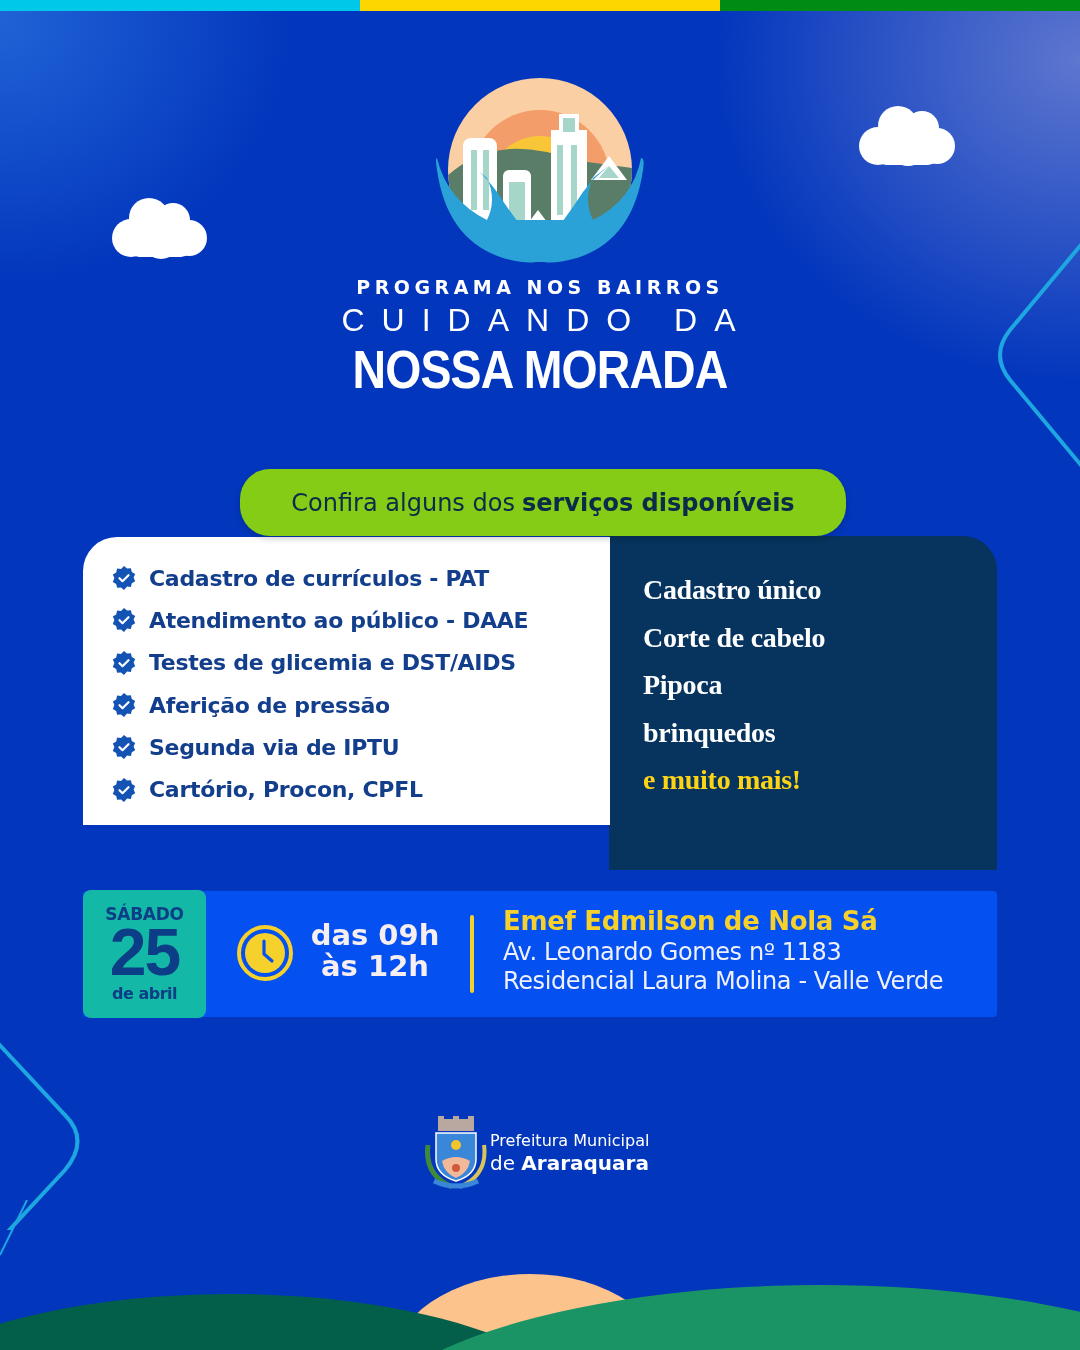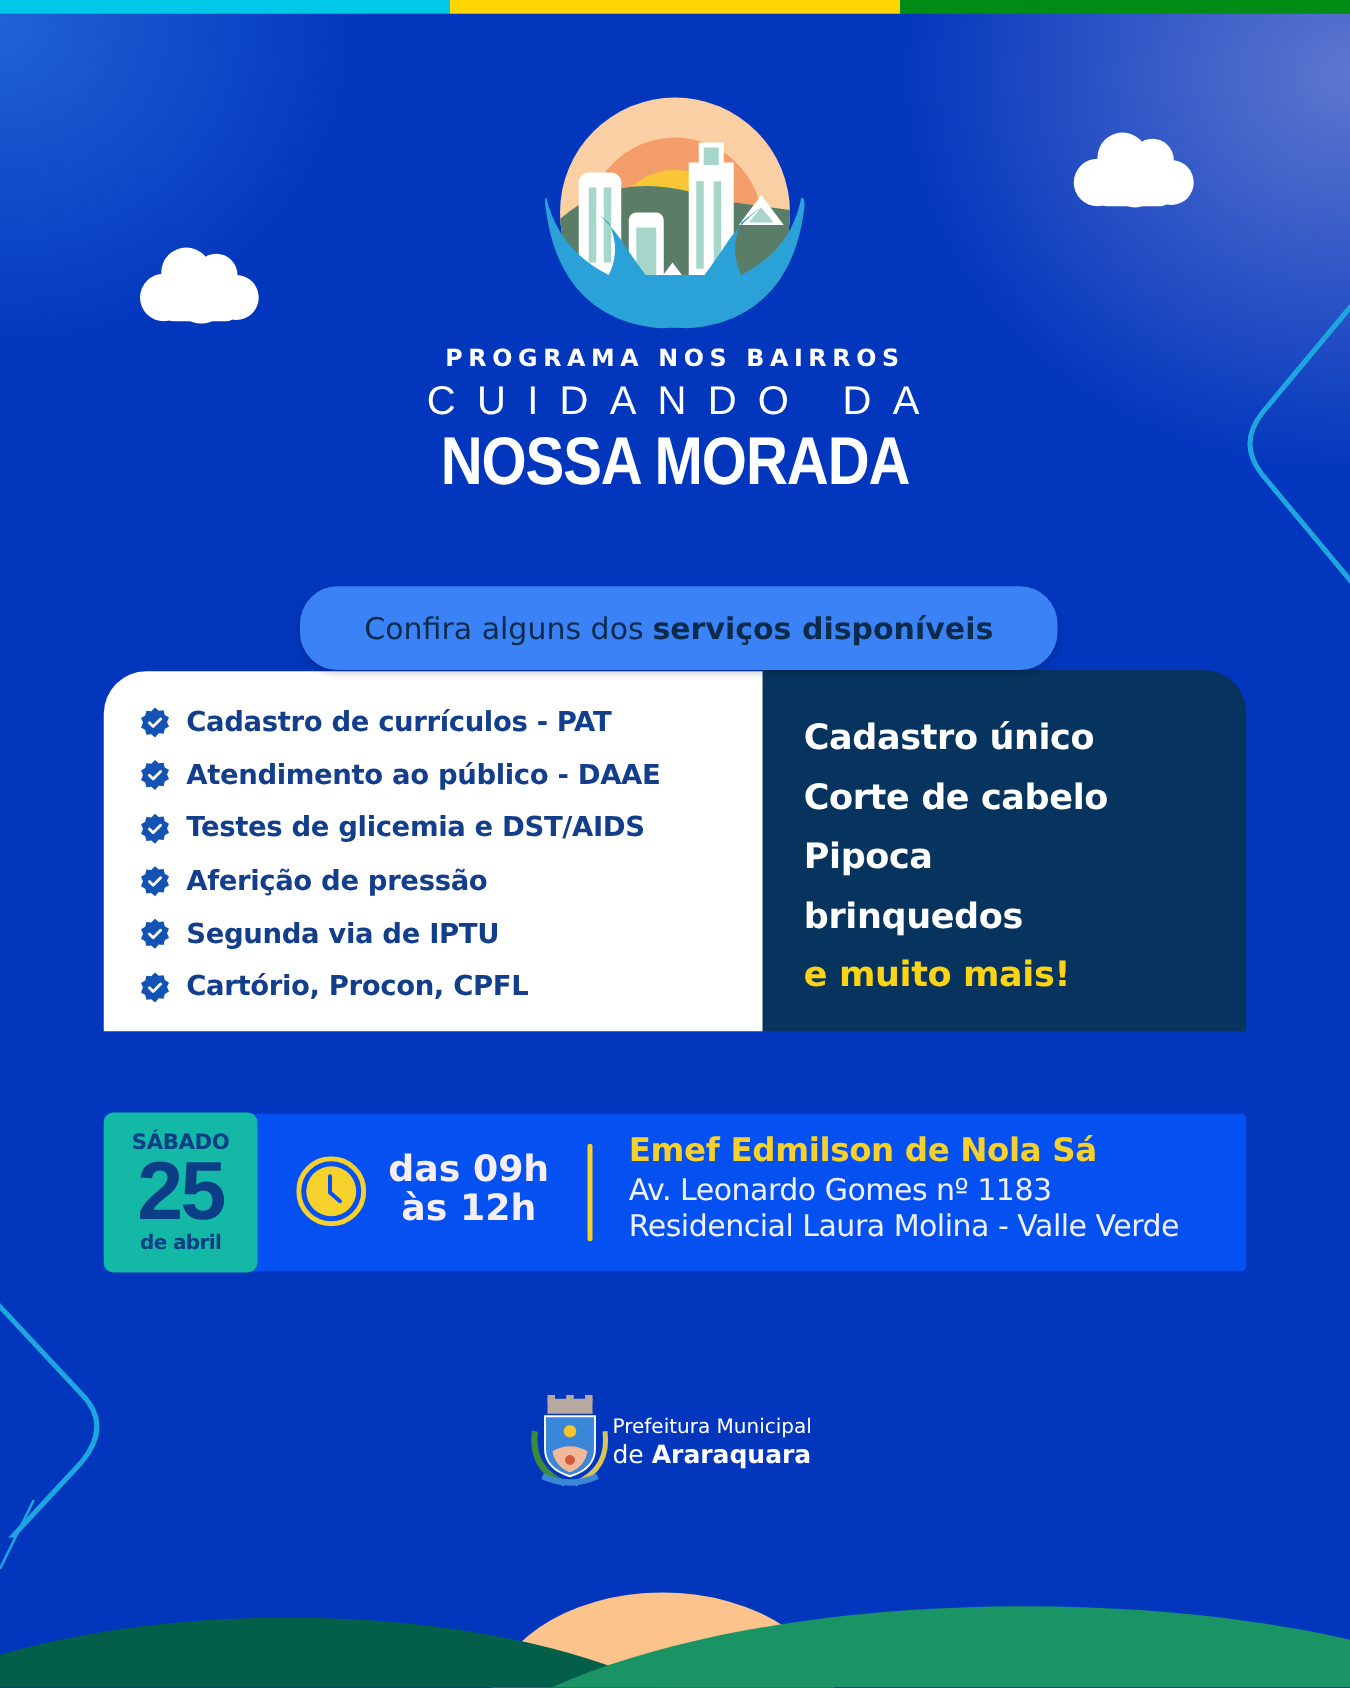--- a/index.html
+++ b/index.html
@@ -20,40 +20,41 @@
 
   .logo { position: absolute; left: 433px; top: 70px; width: 214px; height: 196px; }
 
   .title-block { position: absolute; left: 0; top: 272px; width: 1080px; text-align: center; color: #fff; }
   .title-1 { font-family: "DejaVu Sans", sans-serif; font-weight: bold; font-size: 19px; letter-spacing: 4.5px; height: 30px; line-height: 30px; }
   .title-2 { font-family: "Liberation Sans", sans-serif; font-weight: normal; font-size: 32px; letter-spacing: 17px; height: 36px; line-height: 36px; margin-left: 14px; }
   .title-3 { font-family: "Liberation Sans", sans-serif; font-weight: bold; font-size: 54px; line-height: 58px; transform: scaleX(0.86); letter-spacing: -1px; margin-top: 2px; }
 
   .banner {
     position: absolute; left: 240px; top: 469px; width: 606px; height: 67px;
-    background: #3b82f6; border-radius: 30px;
+    background: #84cc16; border-radius: 30px;
     display: flex; align-items: center; justify-content: center;
     font-size: 24px; color: #0c2b4a; z-index: 3;
     box-shadow: 0 3px 6px rgba(0,0,0,0.18);
   }
   .banner b { margin-left: 7px; }
 
   .services-left {
     position: absolute; left: 83px; top: 537px; width: 527px; height: 288px;
     background: #fff; border-top-left-radius: 34px; z-index: 2;
     padding: 20px 0 0 28px;
   }
   .svc-item { display: flex; align-items: center; height: 42.3px; }
   .svc-item .badge { width: 26px; height: 26px; margin-right: 12px; flex-shrink: 0; }
   .svc-item span.txt { font-size: 22px; font-weight: bold; color: #123e8c; white-space: nowrap; letter-spacing: -0.3px; }
 
   .services-right {
-    position: absolute; left: 609px; top: 536px; width: 388px; height: 289px;
+    position: absolute; left: 609px; top: 536px; width: 388px; height: 334px;
     background: #06345e; border-top-right-radius: 34px; z-index: 1;
     padding: 30px 0 0 34px;
+    font-family: Liberation Serif, serif;
   }
   .svc-extra { font-size: 28px; font-weight: bold; color: #fff; height: 47.5px; line-height: 47.5px; white-space: nowrap; letter-spacing: -0.3px; }
   .svc-extra.hl { color: #fdd315; }
 
   .event-bar {
     position: absolute; left: 83px; top: 891px; width: 914px; height: 126px;
     background: #0550f0; border-radius: 4px;
   }
   .date-card {
     position: absolute; left: 83px; top: 890px; width: 123px; height: 128px;

